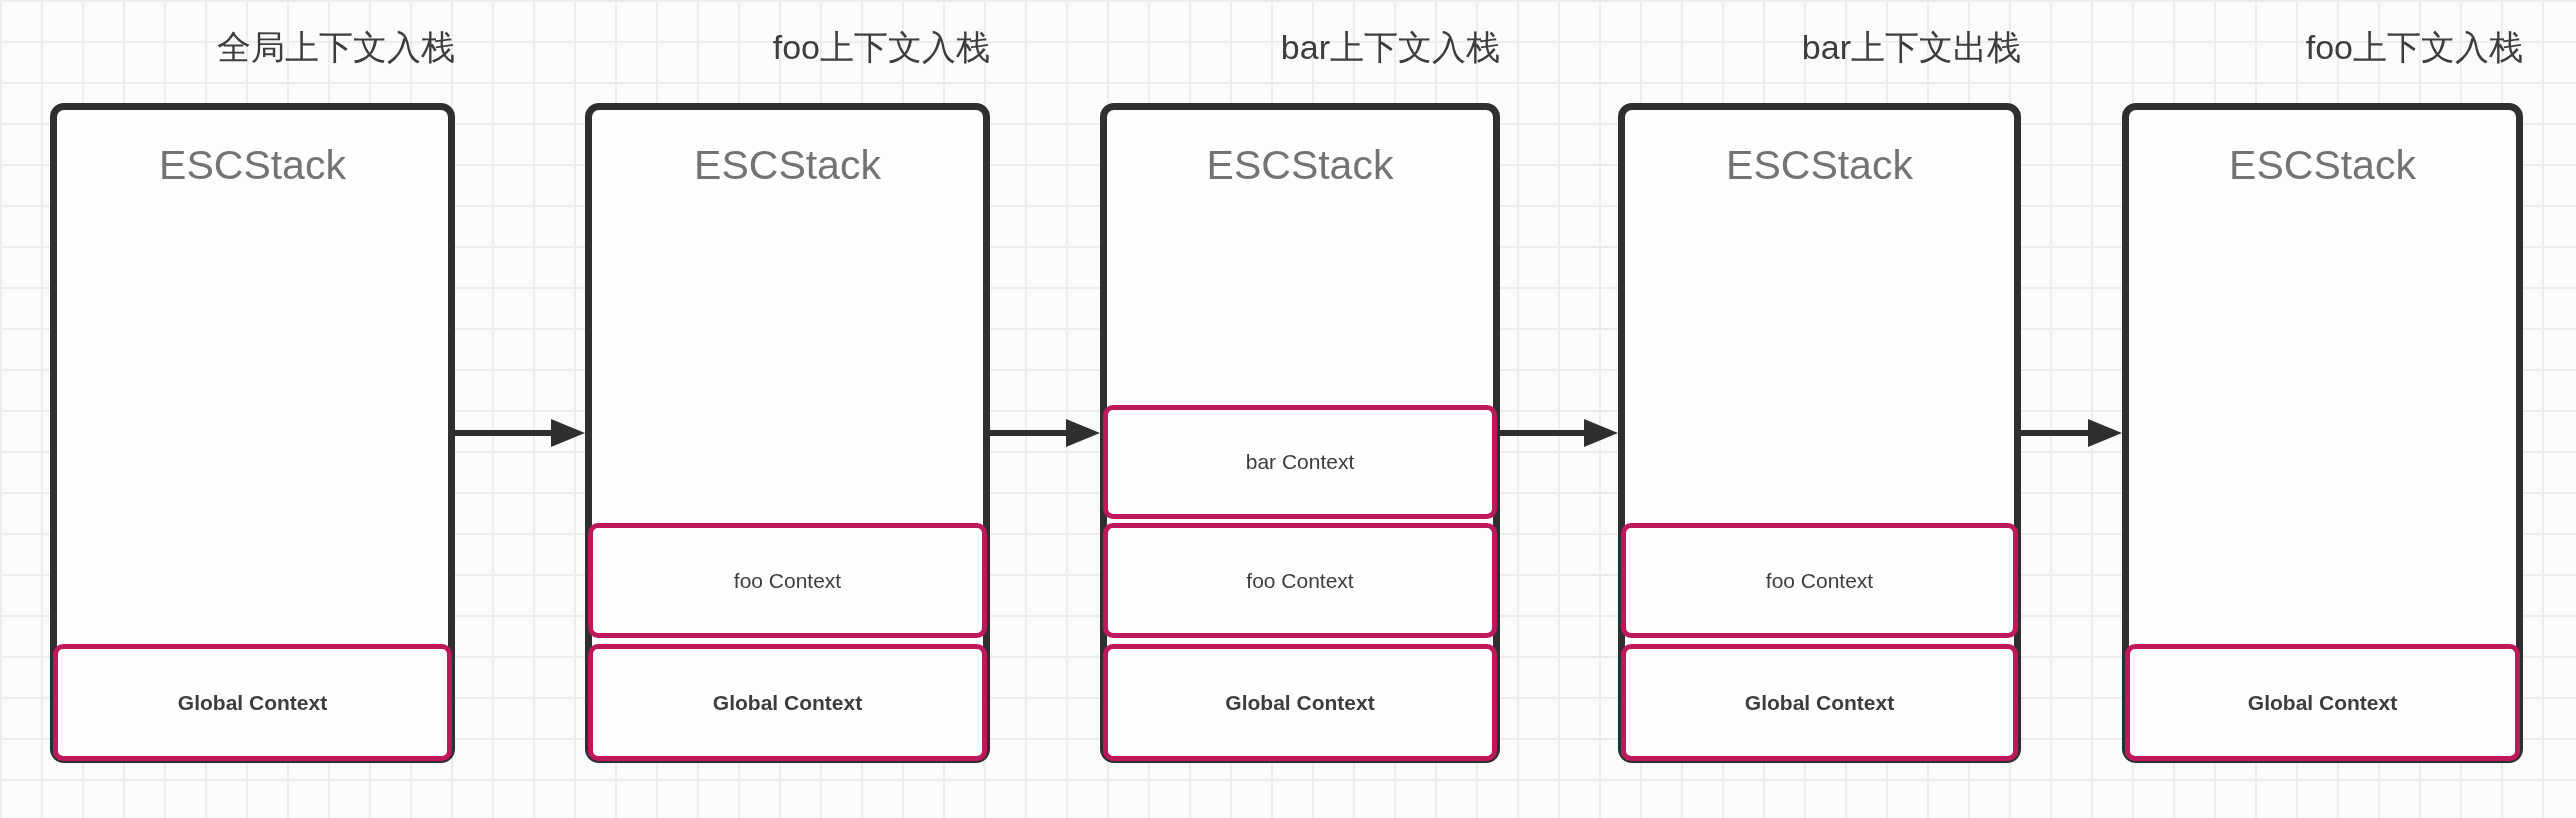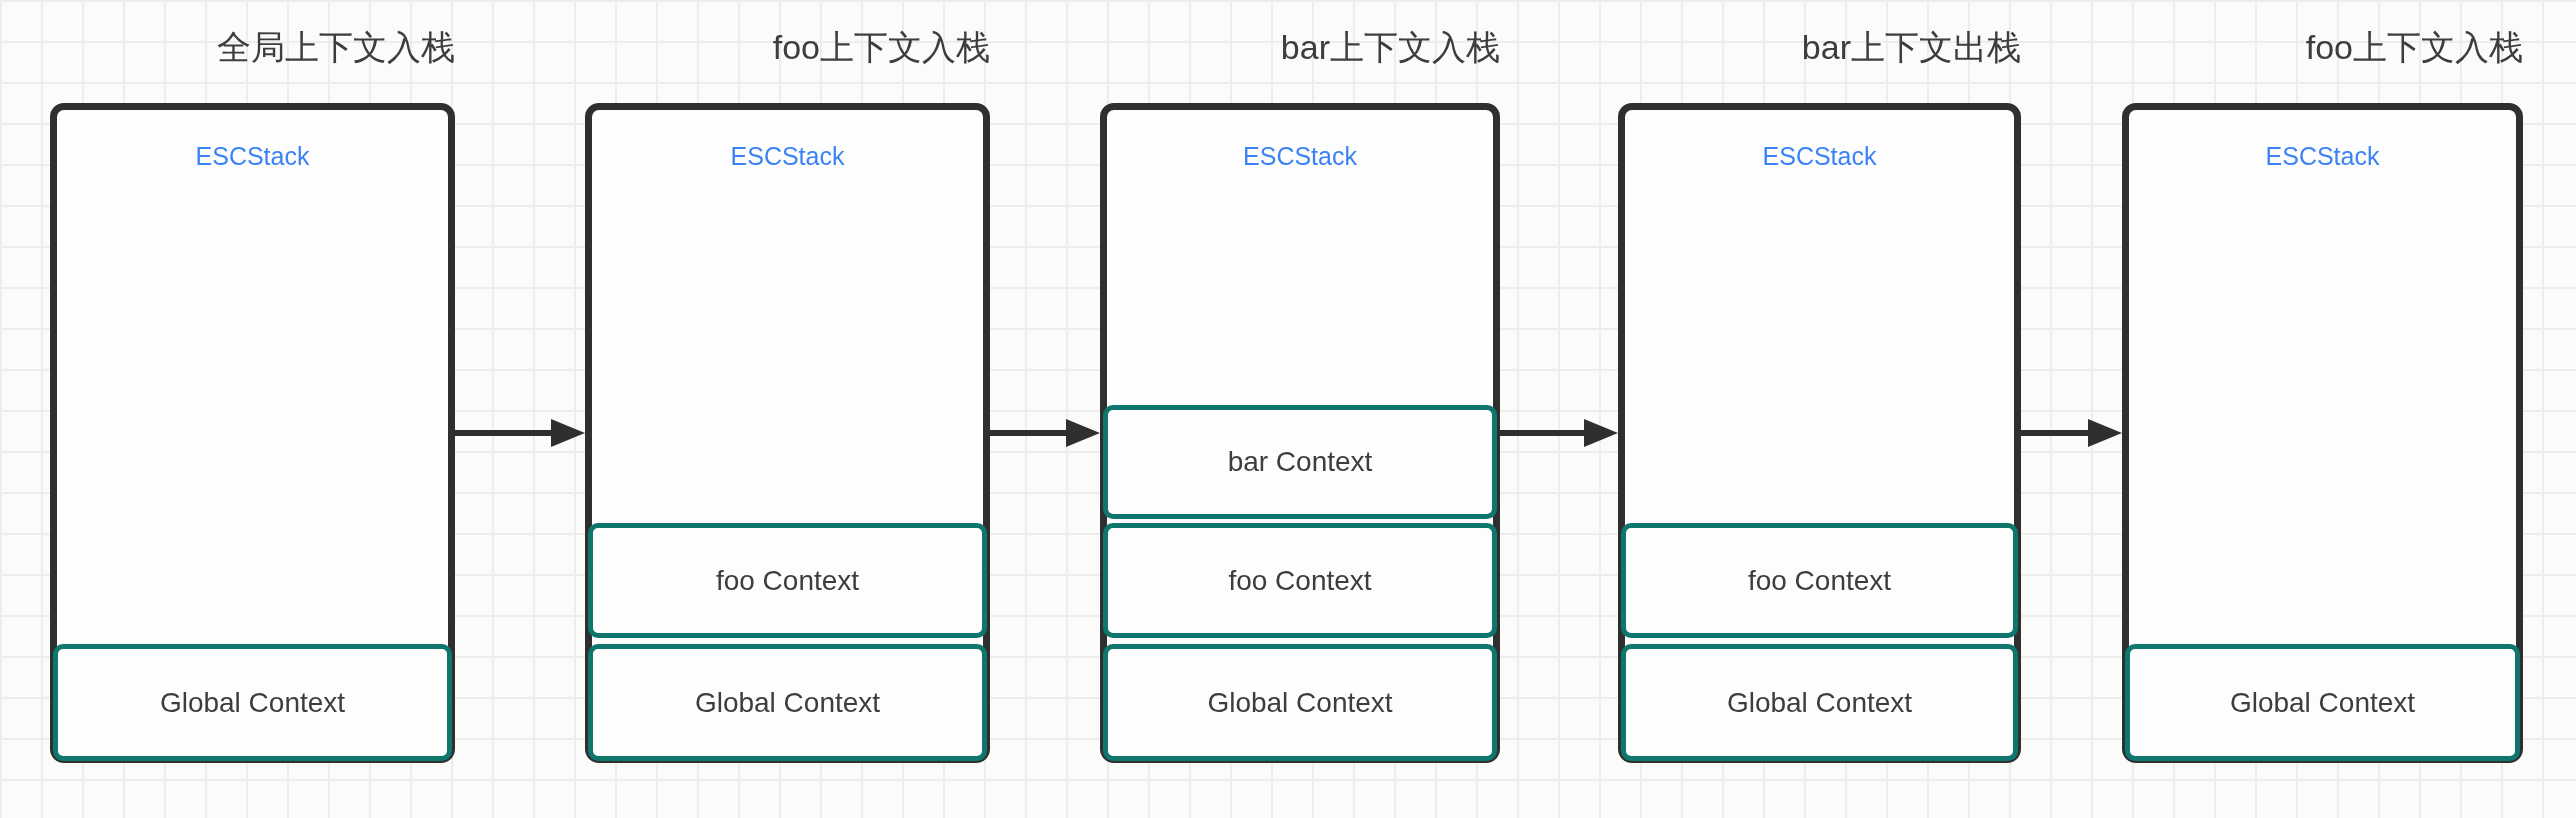--- a/index.html
+++ b/index.html
@@ -19,29 +19,29 @@
   .stack-title{
     position:absolute;top:24px;height:46px;line-height:46px;
     text-align:right;font-size:34px;color:#3d3d3d;
     white-space:nowrap;
   }
   .stack{
     position:absolute;top:103px;height:660px;box-sizing:border-box;
     border:7px solid #2f2f2f;border-radius:14px;background:#fdfdfd;
   }
   .stack-header{
-    margin-top:32px;text-align:center;font-size:25px;color:#3b82f6;
+    margin-top:32px;text-align:center;font-size:41px;color:#737373;
   }
   .ctx-item{
     position:absolute;left:-4px;right:-4px;box-sizing:border-box;
-    border:5px solid #0f766e;border-radius:10px;background:#fdfdfd;
+    border:5px solid #be185d;border-radius:10px;background:#fdfdfd;
     display:flex;align-items:center;justify-content:center;
-    font-size:28px;color:#3d3d3d;
+    font-size:21px;color:#3d3d3d;
   }
-  .slot0{bottom:-5px;height:117px;}
+  .slot0{bottom:-5px;height:117px;font-weight:bold;}
   .slot1{bottom:118px;height:115px;}
   .slot2{bottom:237px;height:114px;}
   .s1{left:50px;width:405px;}   .t1{left:50px;width:405px;}
   .s2{left:585px;width:405px;}  .t2{left:585px;width:405px;}
   .s3{left:1100px;width:400px;} .t3{left:1100px;width:400px;}
   .s4{left:1618px;width:403px;} .t4{left:1618px;width:403px;}
   .s5{left:2122px;width:401px;} .t5{left:2122px;width:401px;}
   .arrow{position:absolute;top:419px;height:28px;}
   .a1{left:452px;width:133px;}
   .a2{left:987px;width:113px;}

